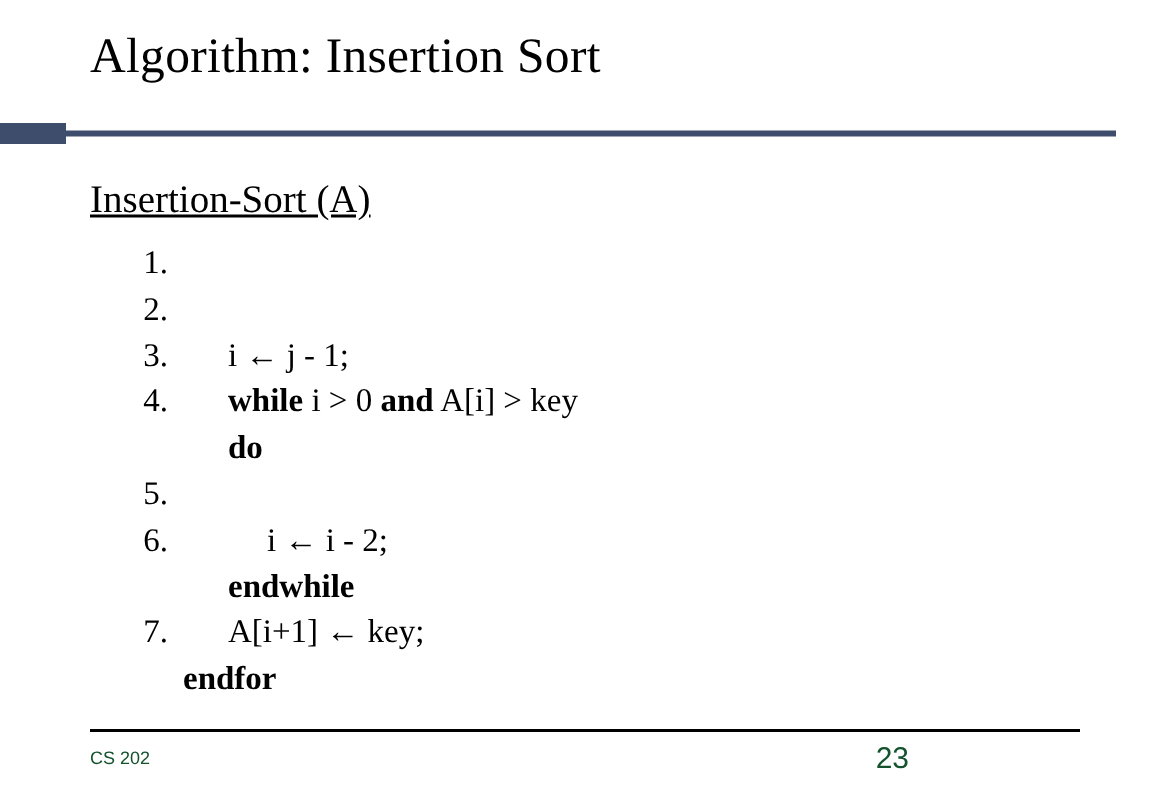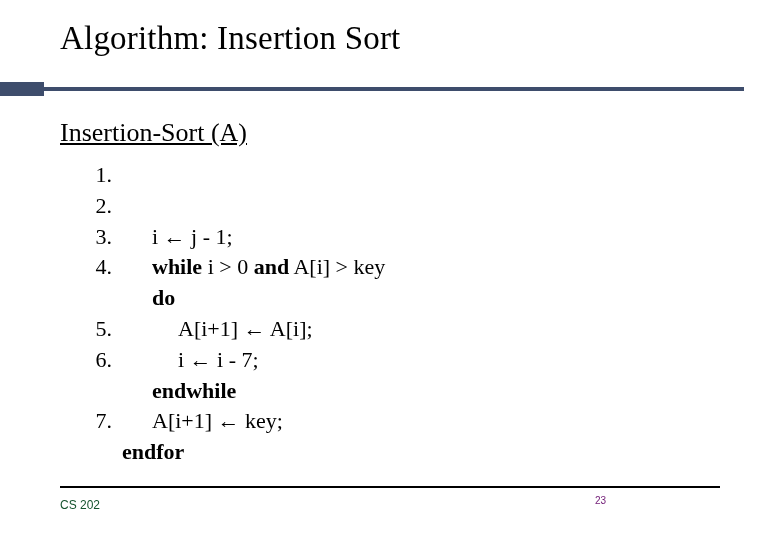--- a/index.html
+++ b/index.html
@@ -87,23 +87,23 @@
     left: 60px;
     top: 498px;
     font-size: 12px;
     font-family: Arial, Helvetica, sans-serif;
     color: #14532d;
   }
   .footer-right {
     position: absolute;
     right: 50px;
     top: 495px;
-    font-size: 10px;
+    font-size: 20px;
     font-family: Arial, Helvetica, sans-serif;
-    color: #701a75;
+    color: #14532d;
     margin-left: 39px;
   }
 </style>
 </head>
 <body>
 
 <div class="slide">
 
   <div class="title">Algorithm: Insertion Sort</div>
 
@@ -141,27 +141,26 @@
 
     <div class="row">
       <span class="num"></span>
       <span class="ind1"></span>
       <b>do</b>
     </div>
 
     <div class="row">
       <span class="num">5.</span>
       <span class="ind2"></span>
-      <span>A[i+1] ← A[i];</span>
     </div>
 
     <div class="row">
       <span class="num">6.</span>
       <span class="ind2"></span>
-      <span>i ← i - 7;</span>
+      <span>i ← i - 2;</span>
     </div>
 
     <div class="row">
       <span class="num"></span>
       <span class="ind1"></span>
       <b>endwhile</b>
     </div>
 
     <div class="row">
       <span class="num">7.</span>

